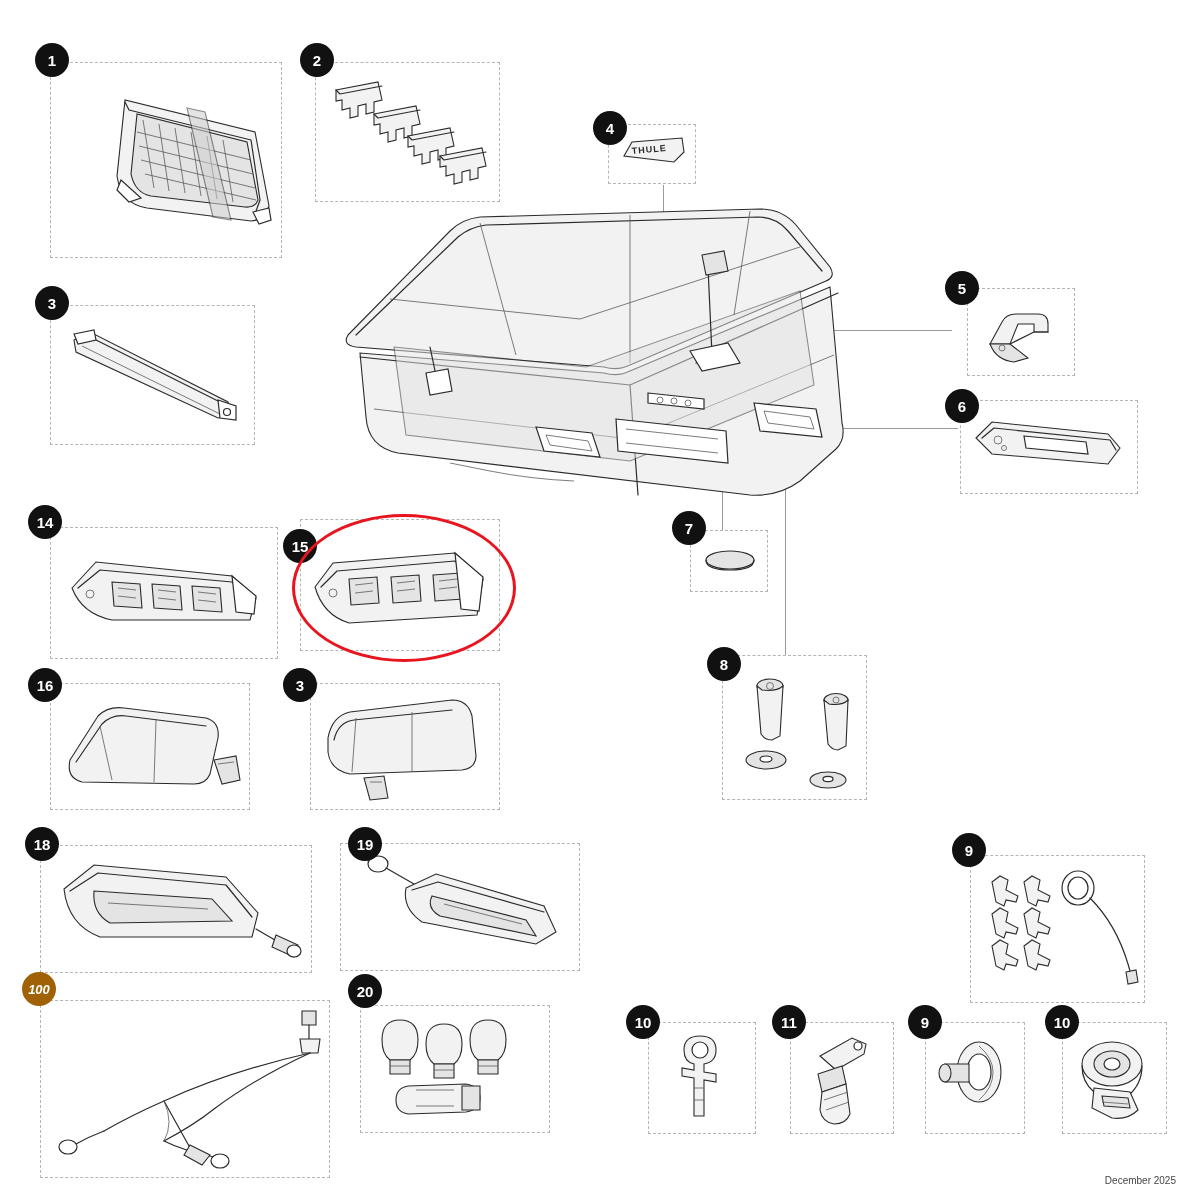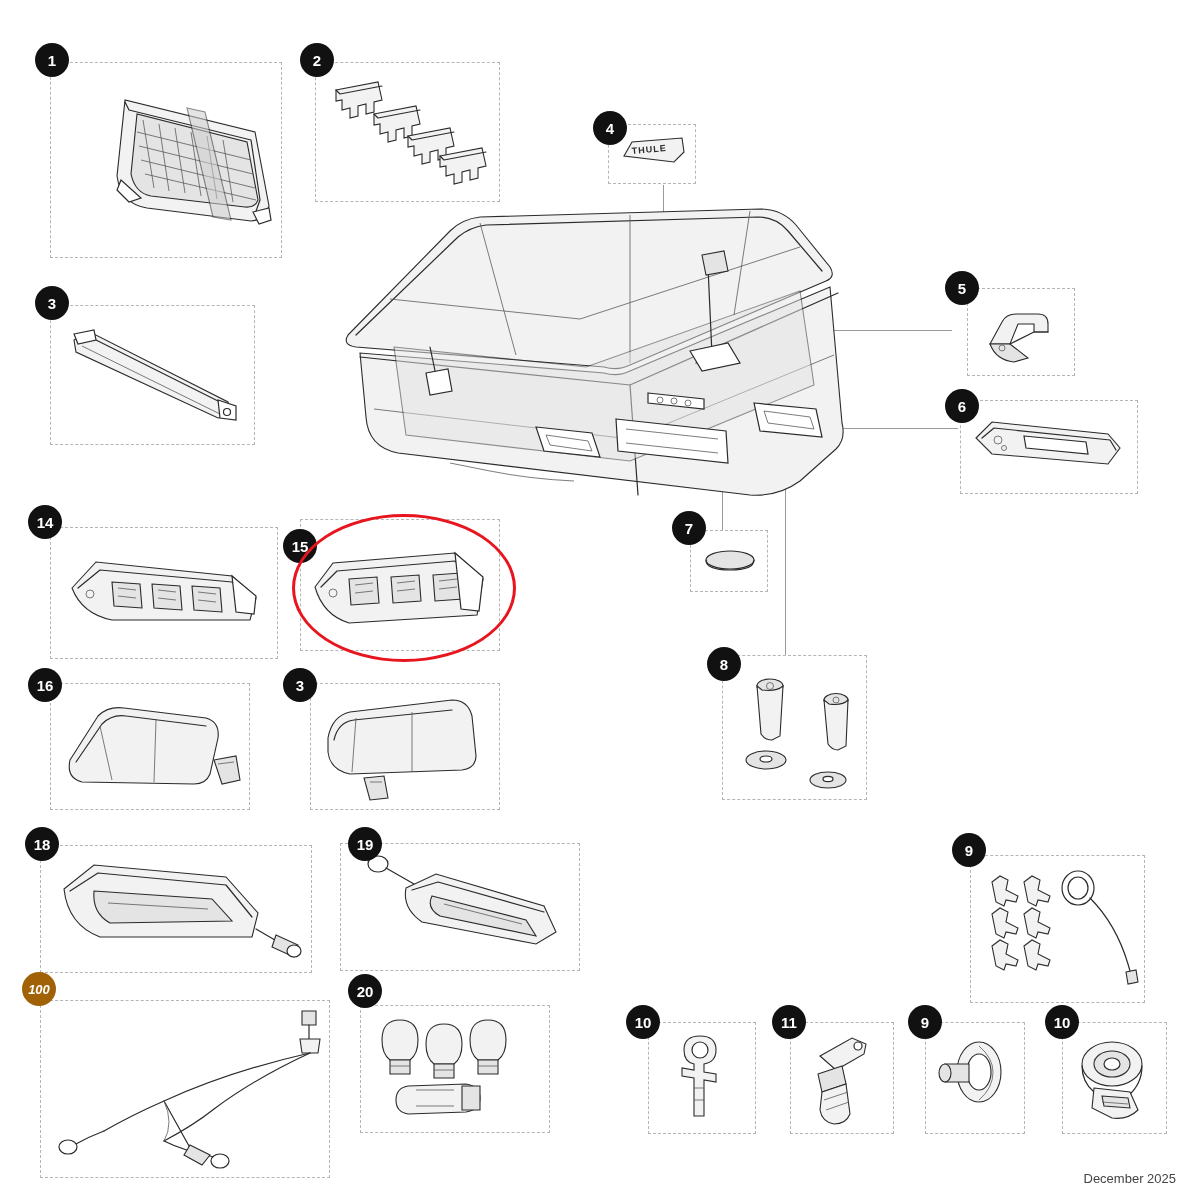--- a/index.html
+++ b/index.html
@@ -48,21 +48,21 @@
     position:absolute;
     border:3px solid #e8141e;
     border-radius:50%;
     z-index:25;
     pointer-events:none;
   }
 
   .date{
     position:absolute;
     right:24px;bottom:14px;
-    font-size:13px;
+    font-size:10px;
     color:#444;
   }
 
   svg{display:block;overflow:visible;}
   .ln{fill:none;stroke:#2b2b2b;stroke-width:1.2;stroke-linejoin:round;stroke-linecap:round;}
   .ln-thin{fill:none;stroke:#5a5a5a;stroke-width:0.8;}
   .fillw{fill:#ffffff;stroke:#2b2b2b;stroke-width:1.2;}
   .fill-l{fill:#f2f2f2;stroke:#2b2b2b;stroke-width:1.1;}
   .fill-m{fill:#e4e4e4;stroke:#2b2b2b;stroke-width:1.1;}
   .fill-d{fill:#cfcfcf;stroke:#2b2b2b;stroke-width:1.1;}

